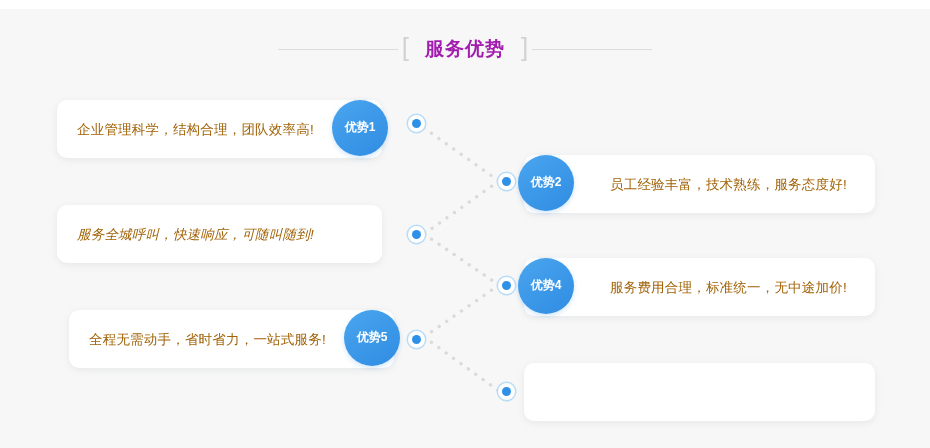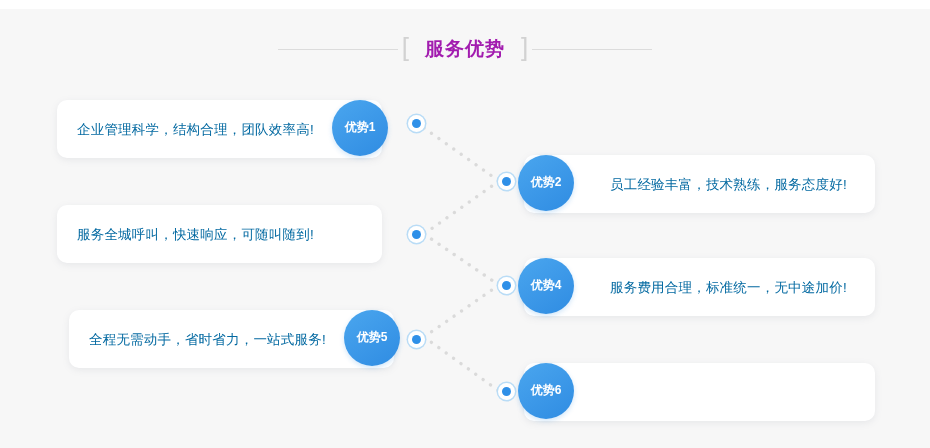--- a/index.html
+++ b/index.html
@@ -56,21 +56,21 @@
   
   .card{
     position:absolute;height:58px;border-radius:10px;
     background:#ffffff;
     box-shadow:0 2px 7px rgba(120,130,145,.13);
     z-index:3;
   }
   .card .txt{
     position:absolute;top:0;height:58px;
     display:flex;align-items:center;
-    font-size:13.5px;color:#0369a1;line-height:21px;
+    font-size:13.5px;color:#a16207;line-height:21px;
     letter-spacing:.2px;
   }
   .card.left .txt{left:20px;right:62px;}
   .card.right .txt{left:86px;right:20px;}
 
   .badge{
     position:absolute;top:-0.5px;width:56px;height:56px;border-radius:50%;
     background:linear-gradient(145deg,#4aa6ee 0%,#3e9ae9 45%,#2f8ce2 100%);
     color:#ffffff;font-size:12px;font-weight:bold;
     display:flex;align-items:center;justify-content:center;
@@ -115,30 +115,29 @@
   <div class="card left" style="left:57px;top:100px;width:325px;">
     <div class="txt">企业管理科学，结构合理，团队效率高!</div>
     <div class="badge">优势1</div>
   </div>
 
   <div class="card right" style="left:524px;top:155px;width:351px;">
     <div class="txt">员工经验丰富，技术熟练，服务态度好!</div>
     <div class="badge">优势2</div>
   </div>
 
-  <div class="card left" style="left:57px;top:205px;width:325px;">
+  <div class="card left" style="left:57px;top:205px;width:325px;font-style:italic;">
     <div class="txt">服务全城呼叫，快速响应，可随叫随到!</div>
   </div>
 
   <div class="card right" style="left:524px;top:258px;width:351px;">
     <div class="txt">服务费用合理，标准统一，无中途加价!</div>
     <div class="badge">优势4</div>
   </div>
 
   <div class="card left" style="left:69px;top:310px;width:325px;">
     <div class="txt">全程无需动手，省时省力，一站式服务!</div>
     <div class="badge">优势5</div>
   </div>
 
   <div class="card right" style="left:524px;top:363px;width:351px;">
-    <div class="badge">优势6</div>
   </div>
 </div>
 
 </body></html>

